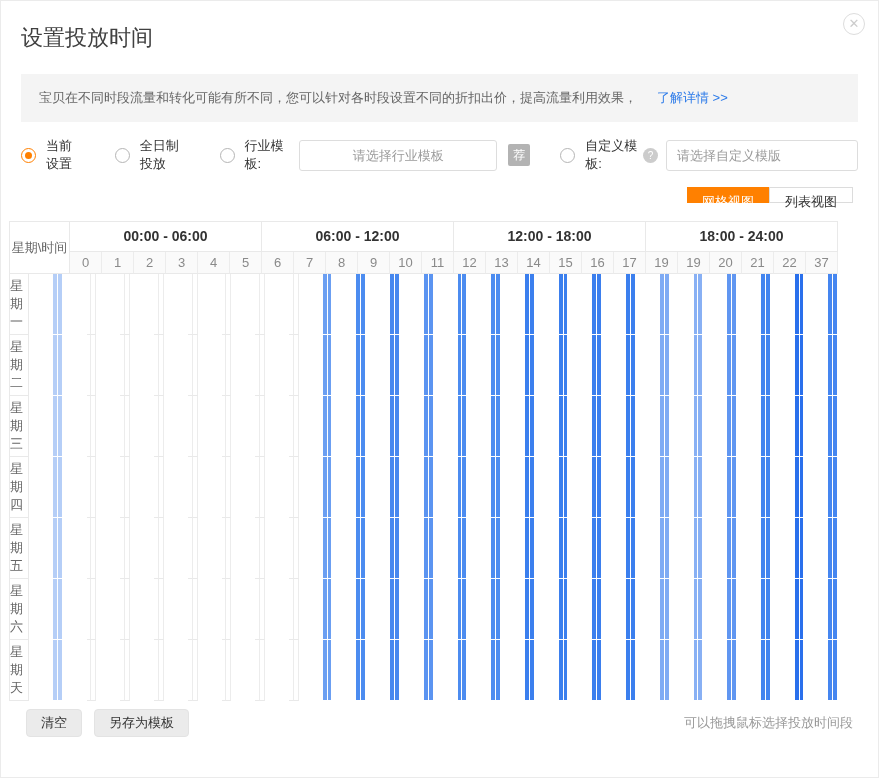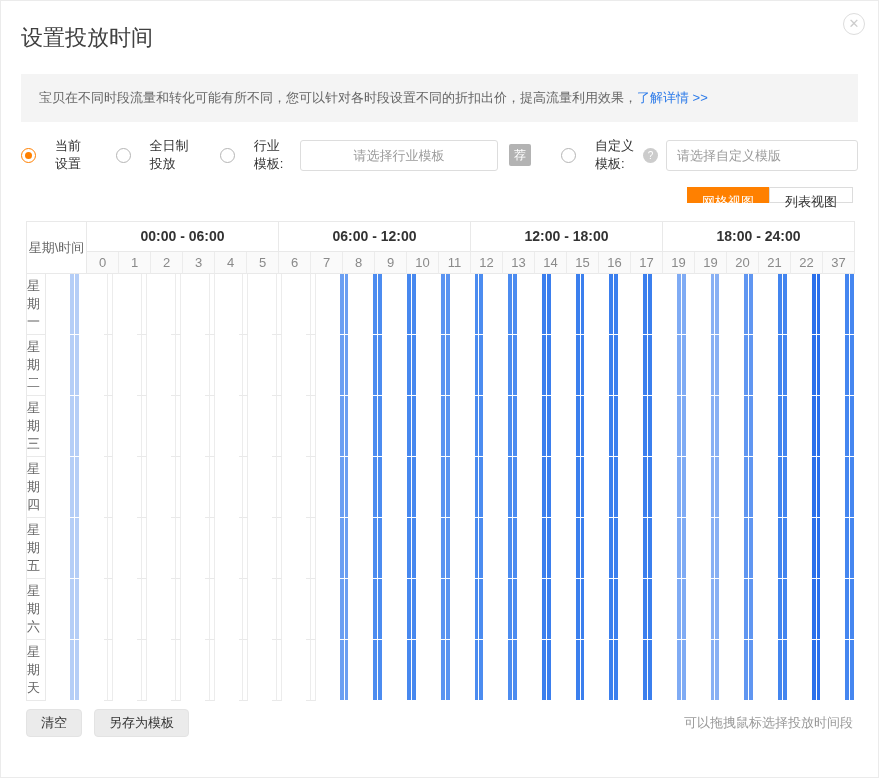--- a/index.html
+++ b/index.html
@@ -8,48 +8,48 @@
   .dialog { position:relative; width:879px; height:778px; background:#fff;
             border:1px solid #ebebeb; overflow:hidden; }
 
   .close-btn { position:absolute; top:12px; right:13px; width:22px; height:22px;
                border:1px solid #ddd; border-radius:50%; color:#ccc; font-size:13px;
                line-height:20px; text-align:center; cursor:pointer; background:#fff; }
 
   .title { margin:22px 0 0 20px; font-size:22px; color:#404040; font-weight:400; }
 
   .banner { margin:21px 20px 0; background:#f4f4f4; height:48px; display:flex;
-            align-items:center; padding:0 18px; font-size:13px; color:#666; }
+            align-items:center; padding:0 18px; font-size:13px; color:#666;gap:20px; }
   .banner a { color:#2d7be9; text-decoration:none; }
 
   .mode-row { margin:17px 20px 0; display:flex; align-items:center; height:32px; font-size:13px; color:#333; }
   .opt { display:flex; align-items:center; cursor:pointer; }
   .radio { width:15px; height:15px; border:1px solid #b5b5b5; border-radius:50%;
            background:#fff; position:relative; flex:none; }
   .radio.on { border-color:#ff8000; }
   .radio.on::after { content:''; position:absolute; left:3px; top:3px; right:3px; bottom:3px;
                      background:#ff8000; border-radius:50%; }
-  .opt span.lbl { margin-left:19px; }
+  .opt span.lbl { margin-left:10px; }
   .gap1 { margin-left:30px;justify-content:space-between; }
   .inp { height:31px; border:1px solid #ddd; border-radius:3px; font-size:13px;
          padding:0 10px; color:#333; outline:none; font-family:inherit; }
   .inp::placeholder { color:#9b9b9b; }
   .inp.industry { width:200px; margin-left:13px;text-align:center; }
   .inp.custom { width:192px; margin-left:8px; }
   .badge { width:22px; height:22px; background:#b3b3b3; color:#fff; font-size:12px;
            border-radius:2px; text-align:center; line-height:22px; margin-left:11px; flex:none; }
   .help { width:15px; height:15px; background:#ccc; color:#fff; font-size:10px; border-radius:50%;
           text-align:center; line-height:15px; margin-left:5px; flex:none; }
 
   .tabs-row { margin:16px 25px 0; display:flex; justify-content:flex-end; }
   .tab { height:16px; line-height:30px; padding:0 15px; font-size:13px; cursor:pointer; }
   .tab.active { background:#ff8000; color:#fff; }
   .tab.plain { background:#fff; border:1px solid #dcdcdc; color:#333; line-height:28px; }
 
-  .grid { margin:18px 0 0 25px; width:829px; border-top:1px solid #e9e9e9; border-left:1px solid #e9e9e9; }
+  .grid { margin:18px 0 0 8px; width:829px; border-top:1px solid #e9e9e9; border-left:1px solid #e9e9e9; }
   .g-head { display:flex; }
   .g-corner { width:60px; height:52px; border-right:1px solid #e9e9e9; border-bottom:1px solid #e9e9e9;
               display:flex; align-items:center; justify-content:center; font-size:13px; color:#666; }
   .g-head-right { flex:1; }
   .g-groups { display:flex; }
   .g-group { width:192px; height:30px; border-right:1px solid #e9e9e9; border-bottom:1px solid #e9e9e9;
              text-align:center; line-height:29px; font-size:14px; font-weight:bold; color:#333; }
   .g-hours { display:flex; }
   .g-hour { width:32px; height:22px; background:#fafafa; border-right:1px solid #ececec;
             border-bottom:1px solid #e9e9e9; text-align:center; line-height:21px;

